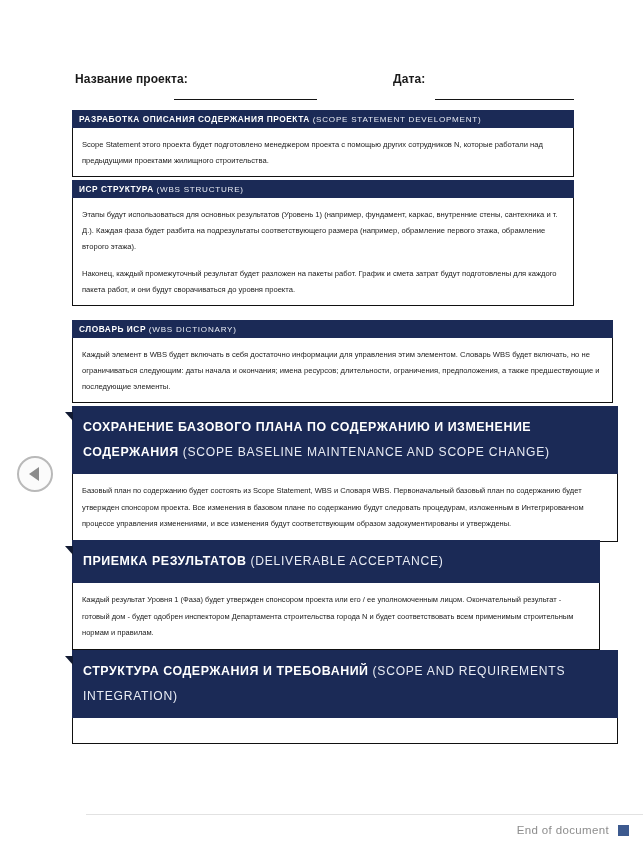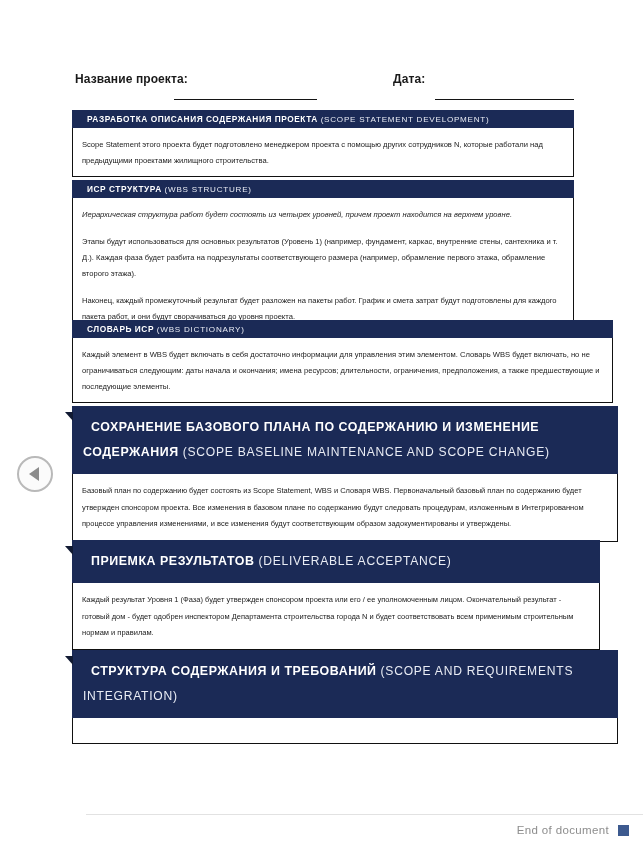--- a/index.html
+++ b/index.html
@@ -110,21 +110,20 @@
     left: -7px;
     top: 6px;
     width: 0;
     height: 0;
     border-top: 9px solid #111a33;
     border-left: 8px solid transparent;
   }
   .sec-head .ru {
     font-weight: bold;
     letter-spacing: .55px;
-    margin-left: 8px;
   }
   .sec-head .en {
     font-weight: normal;
     letter-spacing: .75px;
     color: #e9ecf4;
   }
 
   
   .sec-head.small {
     height: 18px;
@@ -220,21 +219,20 @@
         <p>Scope Statement этого проекта будет подготовлено менеджером проекта с помощью других сотрудников N, которые работали над предыдущими проектами жилищного строительства.</p>
       </div>
     </div>
 
     <div class="section" style="left:72px; top:180px; width:502px;">
       <div class="sec-head small">
         <span class="ru">ИСР СТРУКТУРА </span>
         <span class="en">(WBS STRUCTURE)</span>
       </div>
       <div class="sec-body">
-        <p class="it" style="font-style:normal"><em>Иерархическая структура работ будет состоять из четырех уровней, причем проект находится на верхнем уровне.</em></p>
         <p>Этапы будут использоваться для основных результатов (Уровень 1) (например, фундамент, каркас, внутренние стены, сантехника и т. Д.). Каждая фаза будет разбита на подрезультаты соответствующего размера (например, обрамление первого этажа, обрамление второго этажа).</p>
         <p>Наконец, каждый промежуточный результат будет разложен на пакеты работ. График и смета затрат будут подготовлены для каждого пакета работ, и они будут сворачиваться до уровня проекта.</p>
       </div>
     </div>
 
     <div class="section" style="left:72px; top:320px; width:541px;">
       <div class="sec-head small">
         <span class="ru">СЛОВАРЬ ИСР </span>
         <span class="en">(WBS DICTIONARY)</span>
       </div>

